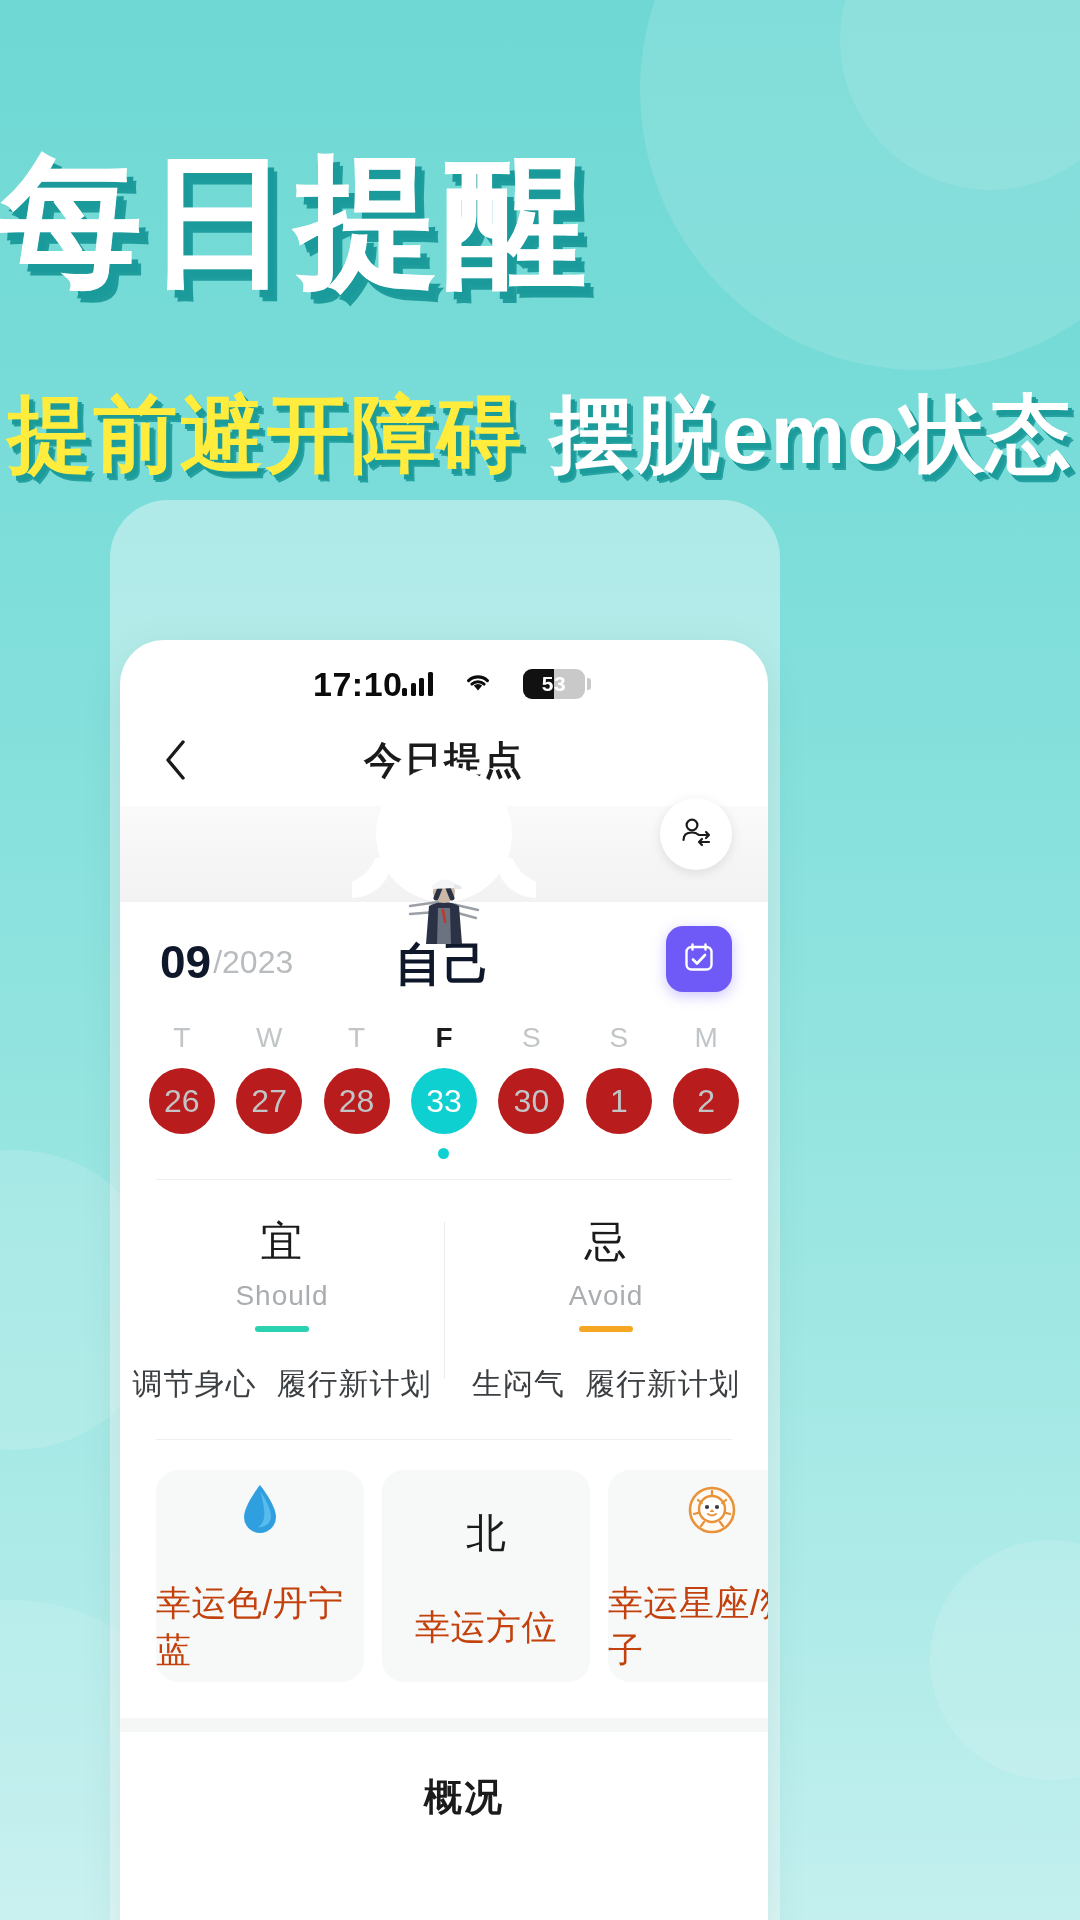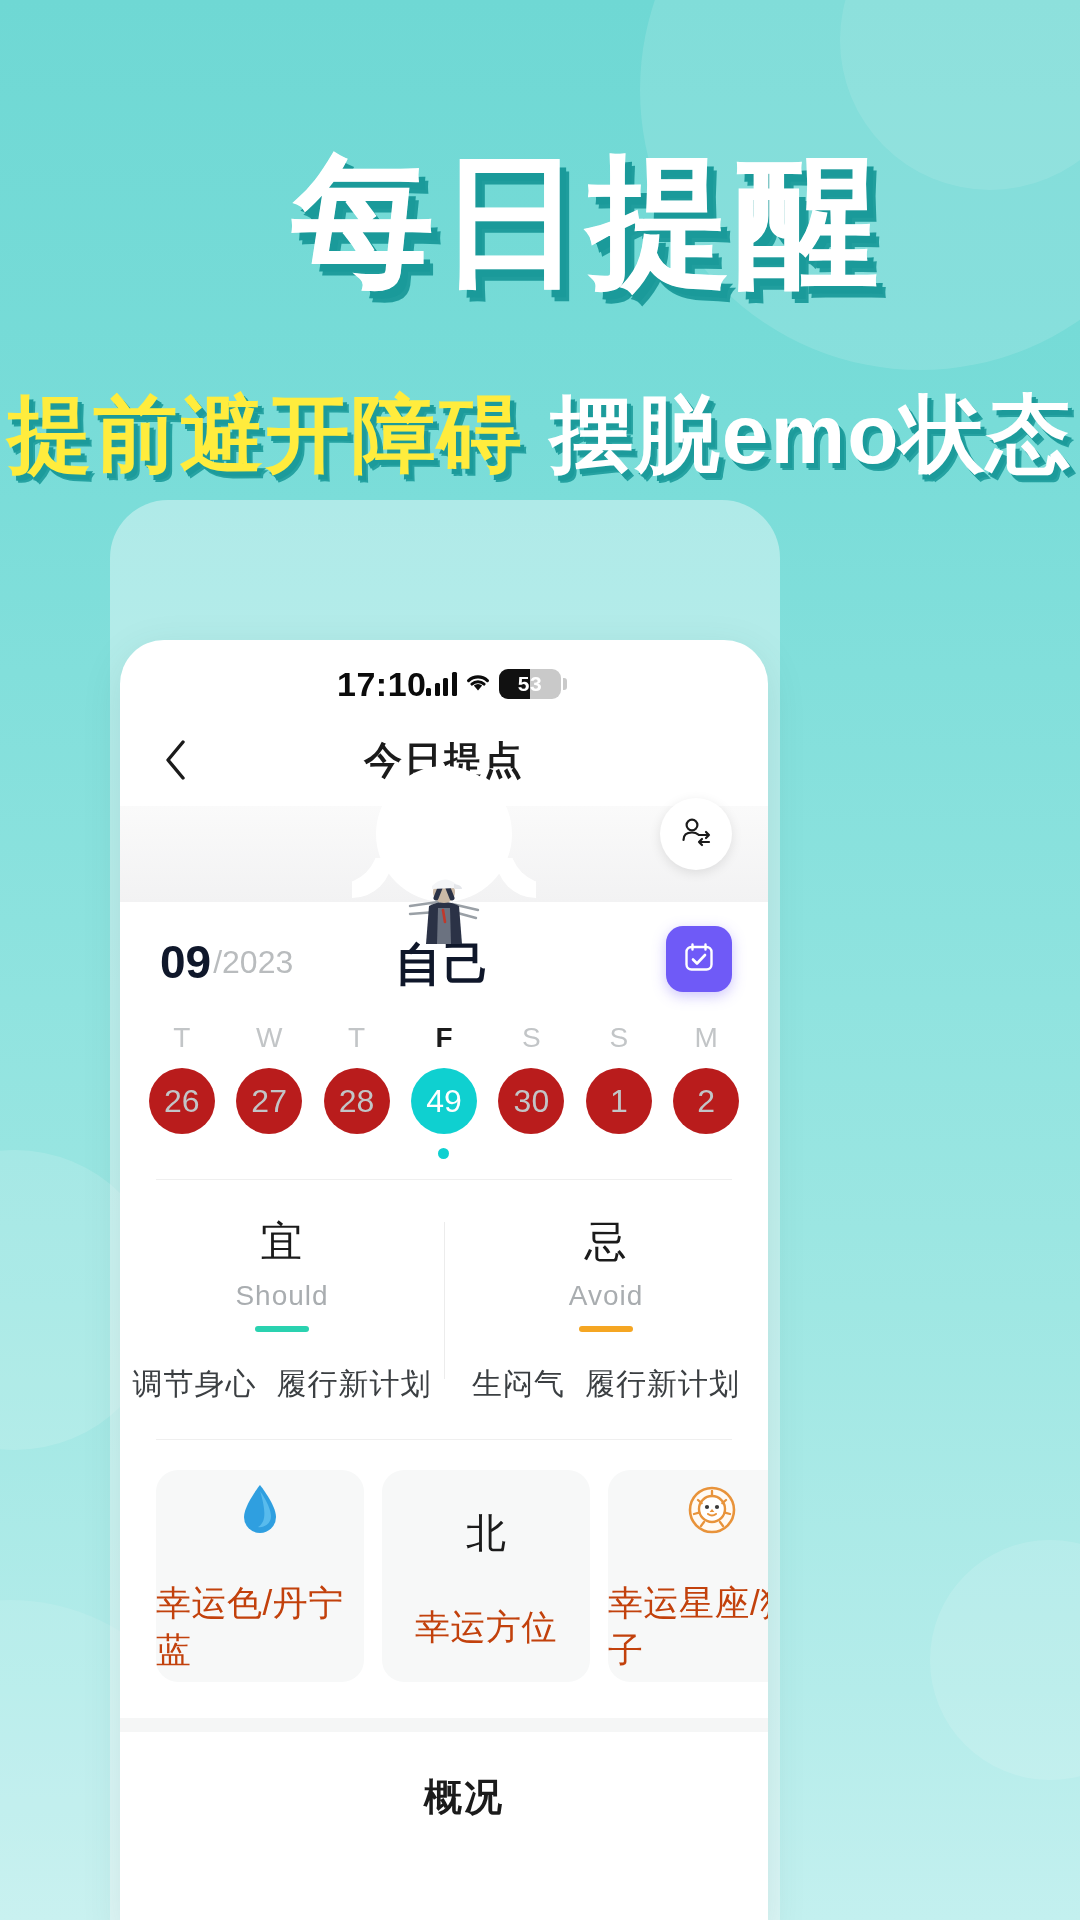--- a/index.html
+++ b/index.html
@@ -42,23 +42,22 @@
   #blob-bl {
     width: 420px; height: 420px;
     left: -200px; top: 1600px;
     background: rgba(255,255,255,0.10);
   }
 
   
   #headline-wrap {
     position: absolute;
     top: 150px; left: 0; width: 884px;
-    text-align: right;
+    text-align: left;
     z-index: 5;
-    padding-left: 48px;
   }
   #headline {
     font-size: 142px;
     font-weight: 900;
     letter-spacing: 6px;
     color: #ffffff;
     line-height: 1.0;
     text-shadow:
        7px 8px 0 #1a9a9a,
       10px 12px 0 rgba(26,154,154,0.95);
@@ -107,21 +106,21 @@
     height: 74px;
     display: flex;
     align-items: center;
     justify-content: center;
     padding: 14px 46px 0 56px;
   }
   #status-time {
     font-size: 34px; font-weight: 700; color: #0b0b0b;
     letter-spacing: 0.5px;
   }
-  #status-right { display: flex; align-items: center; gap: 6px; }
+  #status-right { display: flex; align-items: center; gap: 30px; }
   .sig-bars { display: flex; align-items: flex-end; gap: 3.5px; height: 24px; }
   .sig-bars i { display: block; width: 5px; background: #0b0b0b; border-radius: 1.5px; }
   .sig-bars i:nth-child(1){ height: 8px; }
   .sig-bars i:nth-child(2){ height: 13px; }
   .sig-bars i:nth-child(3){ height: 18px; }
   .sig-bars i:nth-child(4){ height: 24px; }
   #battery {
     position: relative;
     width: 62px; height: 30px;
     border-radius: 9px;
@@ -451,21 +450,21 @@
       <span class="day-num">27</span>
       <span class="day-dot"></span>
     </div>
     <div class="day-col">
       <span class="day-letter">T</span>
       <span class="day-num">28</span>
       <span class="day-dot"></span>
     </div>
     <div class="day-col active">
       <span class="day-letter">F</span>
-      <span class="day-num">49</span>
+      <span class="day-num">33</span>
       <span class="day-dot"></span>
     </div>
     <div class="day-col">
       <span class="day-letter">S</span>
       <span class="day-num">30</span>
       <span class="day-dot"></span>
     </div>
     <div class="day-col">
       <span class="day-letter">S</span>
       <span class="day-num">1</span>

